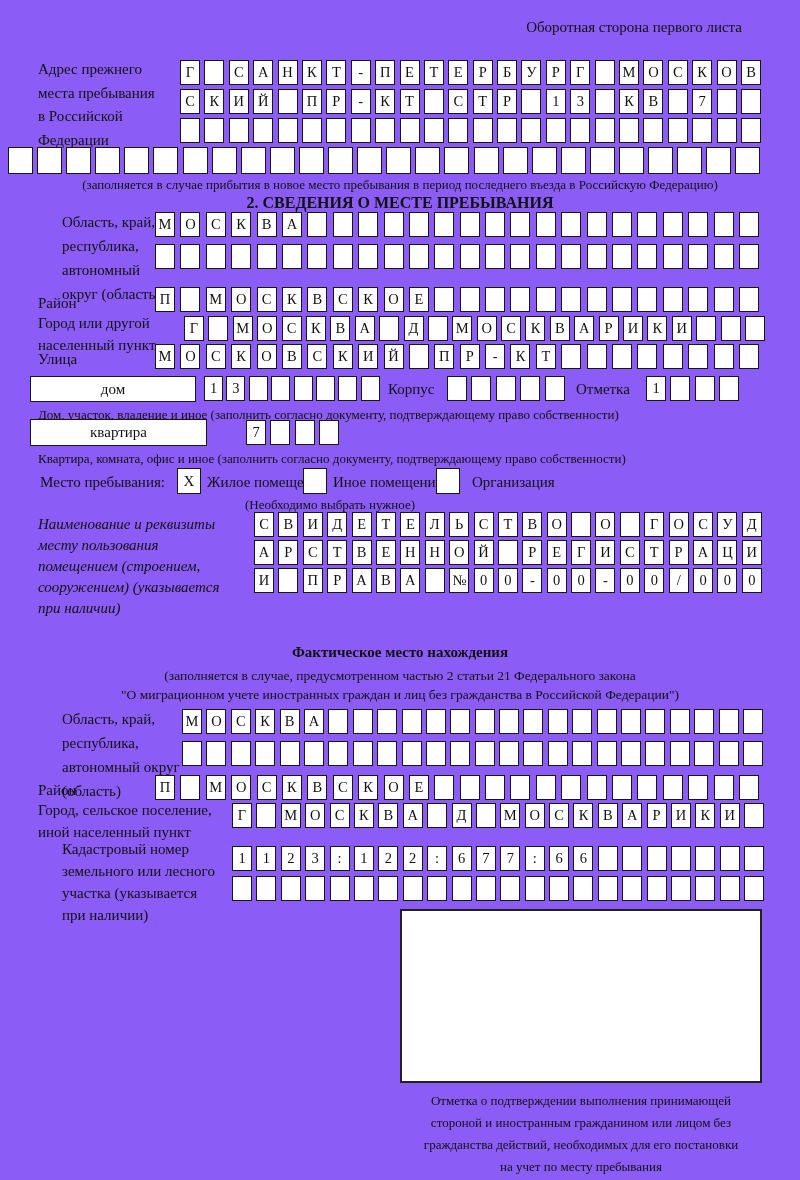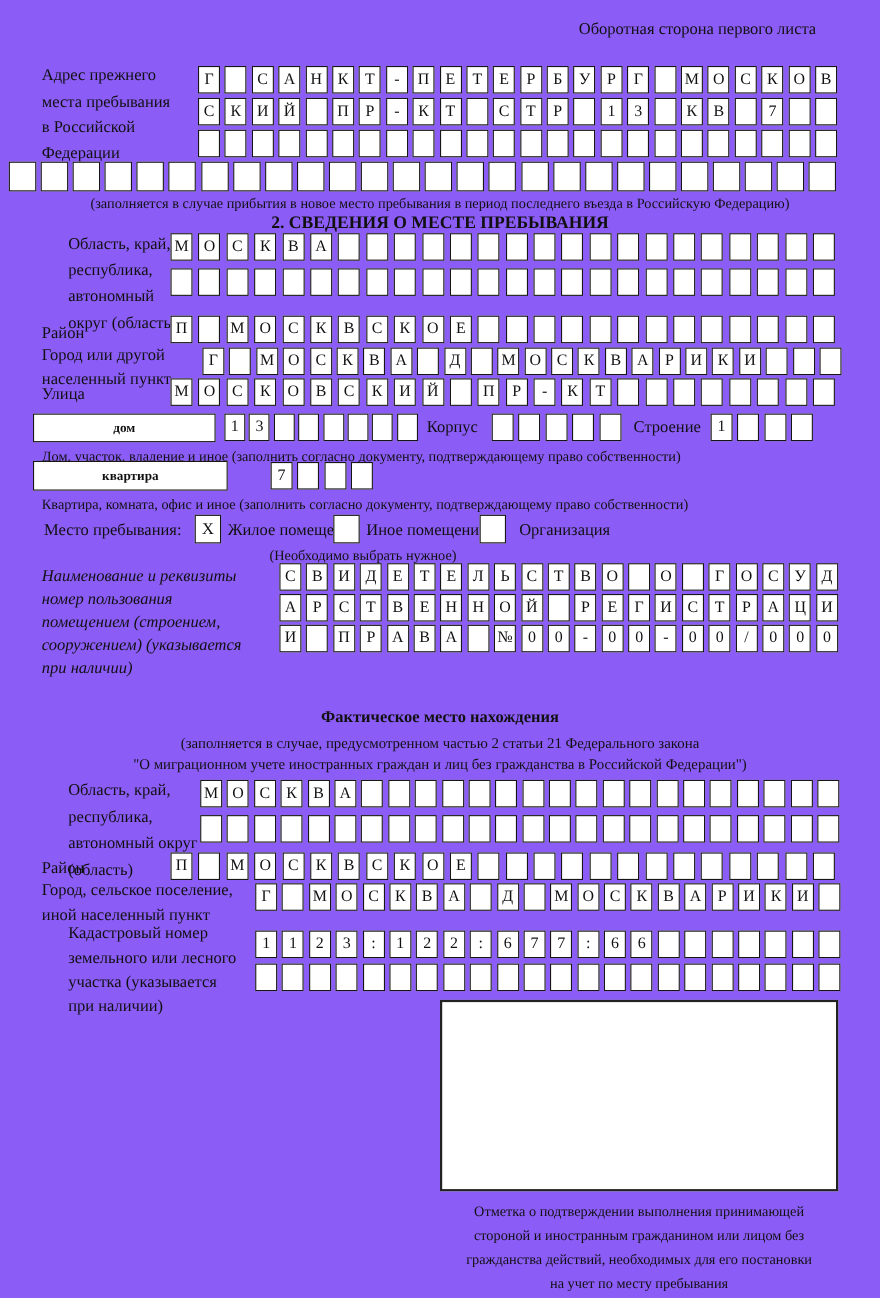--- a/index.html
+++ b/index.html
@@ -11,21 +11,21 @@
   .lh22 .ln { line-height: 22px; }
   .lh21 .ln { line-height: 21px; }
   .cells { display: flex; }
   .cell { display: inline-flex; width: 20px; height: 25px; border: 1.6px solid #161616;
           margin-right: 4.4px; align-items: center; justify-content: center;
           font-size: 14.5px; flex: none; background: #fff; }
   .cells-b .cell { margin-right: 5.4px; }
   .cells-w .cell { width: 25px; height: 27px; margin-right: 4.1px; }
   .cells-t .cell { width: 19px; margin-right: 3.4px; }
   .widebox { border: 1.6px solid #161616; display: flex; align-items: center;
-             justify-content: center; font-size: 12px; background: #fff; font-weight: bold; }
+             justify-content: center; font-size: 15px; background: #fff; }
   .caption { font-size: 13px; white-space: nowrap; }
   .center { left: 0; width: 800px; text-align: center; }
   .title { font-size: 16px; font-weight: bold; }
   .chk { width: 24px; height: 26px; font-size: 15px; }
   .stampbox { border: 2px solid #222; background: #fff; }
   .stampcap { font-size: 13px; text-align: center; }
   .stampcap .ln { line-height: 22px; }
 </style>
 </head>
 <body>
@@ -308,21 +308,21 @@
       <span class="cell"></span>
     </div>
   <div class="abs lbl" style="left:388px; top:378px;">Корпус</div>
   <div class="abs cells" style="left:447px; top:376px;">
       <span class="cell"></span>
       <span class="cell"></span>
       <span class="cell"></span>
       <span class="cell"></span>
       <span class="cell"></span>
     </div>
-  <div class="abs lbl" style="left:576px; top:378px;">Строение</div>
+  <div class="abs lbl" style="left:576px; top:378px;">Отметка</div>
   <div class="abs cells" style="left:646px; top:376px;">
       <span class="cell">1</span>
       <span class="cell"></span>
       <span class="cell"></span>
       <span class="cell"></span>
     </div>
   <div class="abs caption" style="left:38px; top:407px;">Дом, участок, владение и иное (заполнить согласно документу, подтверждающему право собственности)</div>
 
   <div class="abs widebox" style="left:30px; top:419px; width:177px; height:27px;">квартира</div>
   <div class="abs cells" style="left:246px; top:420px;">
@@ -337,21 +337,21 @@
   <div class="abs cell chk" style="left:177px; top:468px;">X</div>
   <div class="abs lbl" style="left:207px; top:471px;">Жилое помещение</div>
   <div class="abs cell chk" style="left:303px; top:468px;"></div>
   <div class="abs lbl" style="left:333px; top:471px;">Иное помещение</div>
   <div class="abs cell chk" style="left:436px; top:468px;"></div>
   <div class="abs lbl" style="left:472px; top:471px;">Организация</div>
   <div class="abs caption" style="left:100px; top:497px; width:460px; text-align:center;">(Необходимо выбрать нужное)</div>
 
   <div class="abs lbl lh21" style="left:38px; top:514px;font-style:italic;">
       <div class="ln">Наименование и реквизиты</div>
-      <div class="ln">номер пользования</div>
+      <div class="ln">месту пользования</div>
       <div class="ln">помещением (строением,</div>
       <div class="ln">сооружением) (указывается</div>
       <div class="ln">при наличии)</div>
     </div>
   <div class="abs cells" style="left:254px; top:512px;">
       <span class="cell">С</span>
       <span class="cell">В</span>
       <span class="cell">И</span>
       <span class="cell">Д</span>
       <span class="cell">Е</span>

